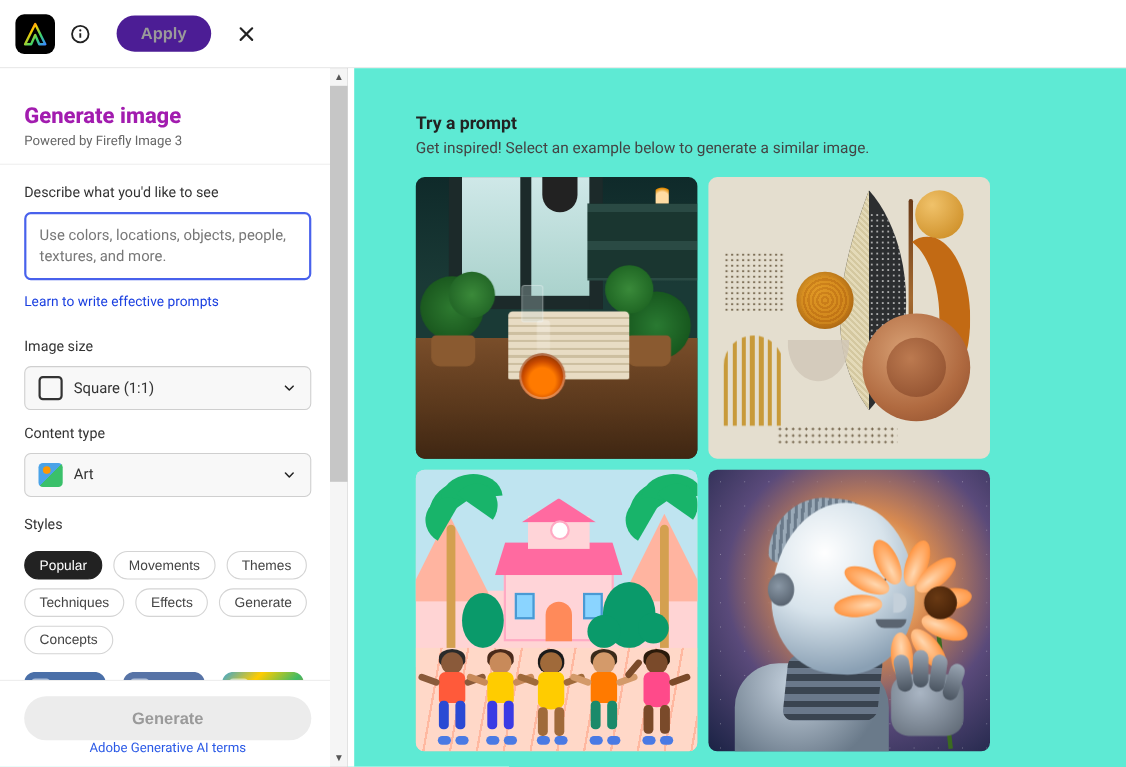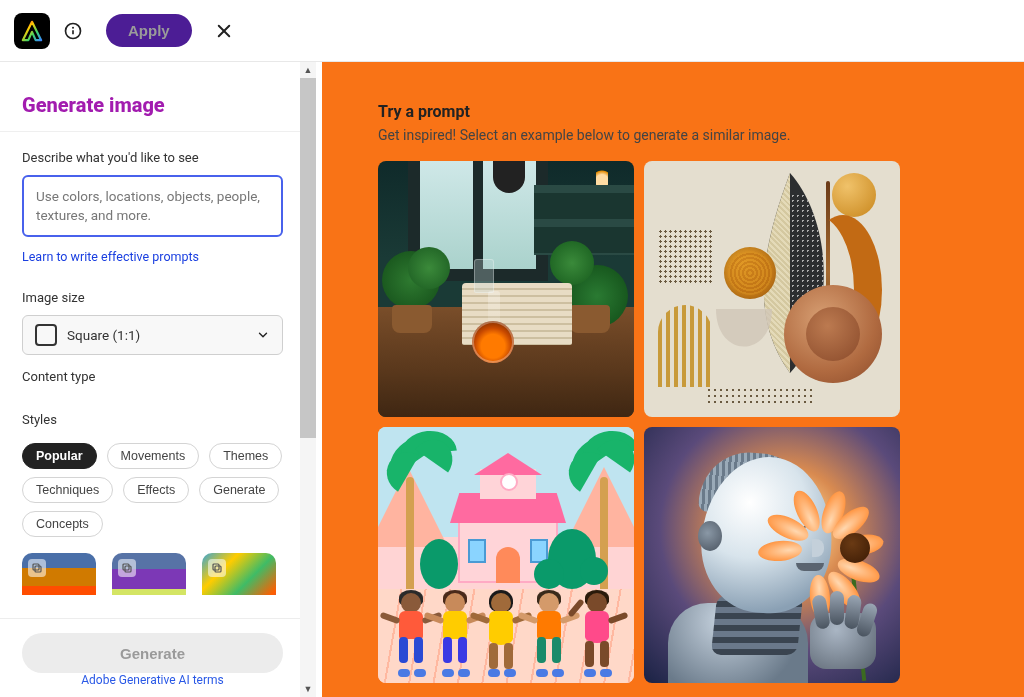--- a/index.html
+++ b/index.html
@@ -208,21 +208,21 @@
       background: #fff;
       color: #444;
       border-radius: 16px;
       padding: 5px 13px;
       font-size: 12.5px;
     }
     .pill.active {
       background: #222;
       border-color: #222;
       color: #fff;
-      font-weight: 700;
+      font-weight: 400;
     }
 
     .swatch-row {
       display: flex;
       gap: 16px;
       padding-bottom: 4px;
       height: 42px;
       overflow: hidden;
     }
     .swatch {
@@ -264,21 +264,21 @@
       font-weight: 600;
     }
     .terms-link {
       text-align: center;
       font-size: 12px;
       color: #2a59e6;
     }
 
     .main {
       flex: 1;
-      background: #f97316;
+      background: #5eead4;
       padding: 40px 56px 40px 56px;
       overflow: hidden;
       margin-left: 16px;
     }
     .main-title {
       font-size: 16px;
       font-weight: 700;
       color: #222;
     }
     .main-sub {
@@ -539,20 +539,21 @@
       <line x1="19" y1="5" x2="5" y2="19"></line>
     </svg>
   </div>
 </div>
 
 <div class="body-row">
   <div class="sidebar">
     <div class="sidebar-scroll">
       <div class="section-header">
         <h1>Generate image</h1>
+        <div class="sub">Powered by Firefly Image 3</div>
       </div>
 
       <div class="form-block">
         <div class="form-label">Describe what you'd like to see</div>
         <div class="prompt-input">
           <span class="inner-placeholder">Use colors, locations, objects, people, textures, and more.</span>
         </div>
         <div class="learn-link">Learn to write effective prompts</div>
       </div>
 
@@ -562,20 +563,27 @@
           <div class="mini-icon"></div>
           <div class="select-text">Square (1:1)</div>
           <svg class="chevron-down" viewBox="0 0 24 24" fill="none" stroke="currentColor" stroke-width="2.4" stroke-linecap="round" stroke-linejoin="round">
               <polyline points="6 9 12 15 18 9"></polyline>
             </svg>
         </div>
       </div>
 
       <div class="form-block" style="padding-top:14px;">
         <div class="form-label">Content type</div>
+        <div class="select-row">
+          <div class="art-icon"></div>
+          <div class="select-text">Art</div>
+          <svg class="chevron-down" viewBox="0 0 24 24" fill="none" stroke="currentColor" stroke-width="2.4" stroke-linecap="round" stroke-linejoin="round">
+              <polyline points="6 9 12 15 18 9"></polyline>
+            </svg>
+        </div>
       </div>
 
       <div class="styles-block">
         <div class="form-label" style="margin-bottom:16px;">Styles</div>
         <div class="pills-wrap">
           <button class="pill active">Popular</button>
           <button class="pill">Movements</button>
           <button class="pill">Themes</button>
           <button class="pill">Techniques</button>
           <button class="pill">Effects</button>

